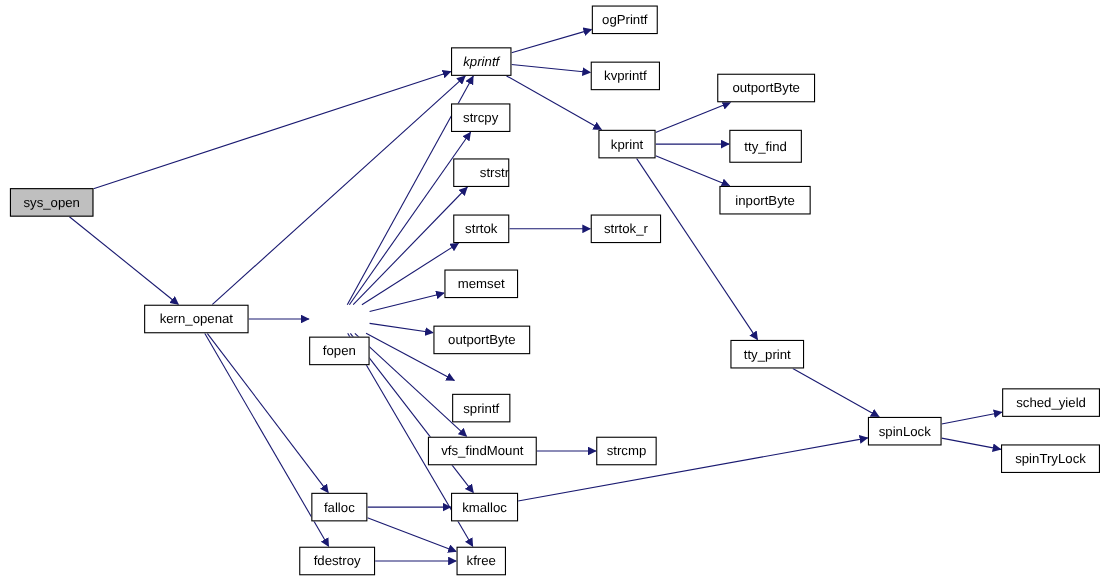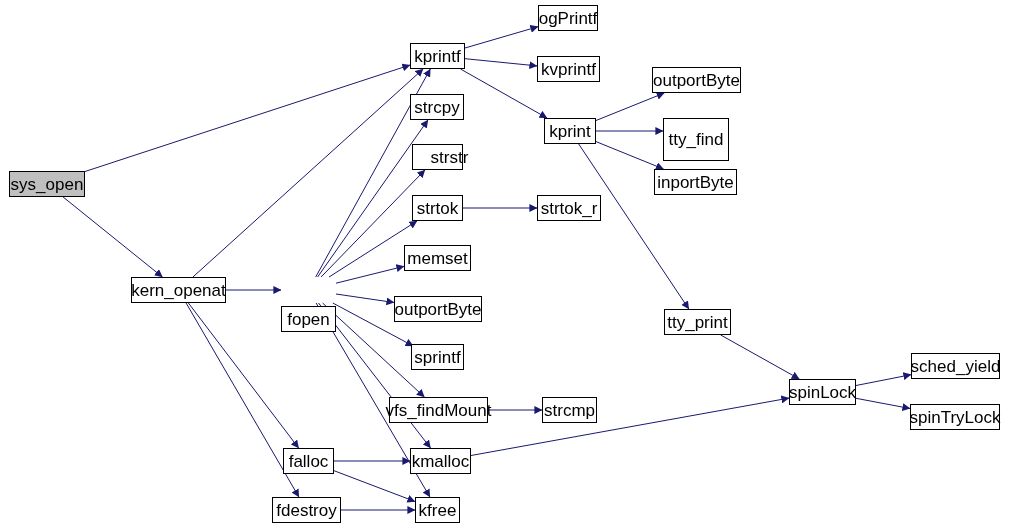--- a/index.html
+++ b/index.html
@@ -26,21 +26,21 @@
   }
   .node {
     position: absolute;
     box-sizing: border-box;
     border: 1px solid #000000;
     background: #ffffff;
     color: #000000;
     display: flex;
     align-items: center;
     justify-content: center;
-    font-size: 17px;
+    font-size: 12px;
     line-height: 1;
     white-space: nowrap;
     cursor: pointer;
   }
 </style>
 </head>
 <body>
 
 <div class="canvas">
   <svg class="edges" width="1009" height="531" viewBox="0 0 1009 531">
@@ -83,36 +83,36 @@
         <line x1="856.0" y1="385.5" x2="911.0" y2="374.7" stroke="#191970" marker-end="url(#arrow)"></line>
         <line x1="856.0" y1="398.3" x2="910.0" y2="408.5" stroke="#191970" marker-end="url(#arrow)"></line>
       </g>
   </svg>
   <div id="nodes-layer">
       <div class="node" style="left: 9px; top: 171px; width: 76px; height: 26px; background: rgb(191, 191, 191); border-color: rgb(0, 0, 0); color: rgb(0, 0, 0);">sys_open</div>
       <div class="node" style="left: 131px; top: 277px; width: 95px; height: 26px; background: rgb(255, 255, 255); border-color: rgb(0, 0, 0); color: rgb(0, 0, 0);">kern_openat</div>
       <div class="node" style="left: 281px; top: 277px; width: 55px; height: 26px; background: rgb(255, 255, 255); border-color: rgb(0, 0, 0); color: rgb(0, 0, 0); margin-top: 29px;">fopen</div>
       <div class="node" style="left: 283px; top: 448px; width: 51px; height: 26px; background: rgb(255, 255, 255); border-color: rgb(0, 0, 0); color: rgb(0, 0, 0);">falloc</div>
       <div class="node" style="left: 272px; top: 497px; width: 69px; height: 26px; background: rgb(255, 255, 255); border-color: rgb(0, 0, 0); color: rgb(0, 0, 0);">fdestroy</div>
-      <div class="node" style="left: 410px; top: 43px; width: 55px; height: 26px; background: rgb(255, 255, 255); border-color: rgb(0, 0, 0); color: rgb(0, 0, 0);">kprintf</div>
+      <div class="node" style="left: 410px; top: 43px; width: 55px; height: 26px; background: rgb(255, 255, 255); border-color: rgb(0, 0, 0); color: rgb(0, 0, 0); font-style: italic;">kprintf</div>
       <div class="node" style="left: 410px; top: 94px; width: 54px; height: 26px; background: rgb(255, 255, 255); border-color: rgb(0, 0, 0); color: rgb(0, 0, 0);">strcpy</div>
       <div class="node" style="left: 412px; top: 144px; width: 51px; height: 26px; background: rgb(255, 255, 255); border-color: rgb(0, 0, 0); color: rgb(0, 0, 0); padding-left: 24px;">strstr</div>
       <div class="node" style="left: 412px; top: 195px; width: 51px; height: 26px; background: rgb(255, 255, 255); border-color: rgb(0, 0, 0); color: rgb(0, 0, 0);">strtok</div>
       <div class="node" style="left: 404px; top: 245px; width: 67px; height: 26px; background: rgb(255, 255, 255); border-color: rgb(0, 0, 0); color: rgb(0, 0, 0);">memset</div>
       <div class="node" style="left: 394px; top: 296px; width: 88px; height: 26px; background: rgb(255, 255, 255); border-color: rgb(0, 0, 0); color: rgb(0, 0, 0);">outportByte</div>
-      <div class="node" style="left: 411px; top: 344px; width: 53px; height: 26px; background: rgb(255, 255, 255); border-color: rgb(0, 0, 0); color: rgb(0, 0, 0);">sprintf</div>
+      <div class="node" style="left: 411px; top: 358px; width: 53px; height: 26px; background: rgb(255, 255, 255); border-color: rgb(0, 0, 0); color: rgb(0, 0, 0);">sprintf</div>
       <div class="node" style="left: 389px; top: 397px; width: 99px; height: 26px; background: rgb(255, 255, 255); border-color: rgb(0, 0, 0); color: rgb(0, 0, 0);">vfs_findMount</div>
       <div class="node" style="left: 410px; top: 448px; width: 61px; height: 26px; background: rgb(255, 255, 255); border-color: rgb(0, 0, 0); color: rgb(0, 0, 0);">kmalloc</div>
       <div class="node" style="left: 415px; top: 497px; width: 45px; height: 26px; background: rgb(255, 255, 255); border-color: rgb(0, 0, 0); color: rgb(0, 0, 0);">kfree</div>
       <div class="node" style="left: 538px; top: 5px; width: 60px; height: 26px; background: rgb(255, 255, 255); border-color: rgb(0, 0, 0); color: rgb(0, 0, 0);">ogPrintf</div>
       <div class="node" style="left: 537px; top: 56px; width: 63px; height: 26px; background: rgb(255, 255, 255); border-color: rgb(0, 0, 0); color: rgb(0, 0, 0);">kvprintf</div>
       <div class="node" style="left: 544px; top: 118px; width: 52px; height: 26px; background: rgb(255, 255, 255); border-color: rgb(0, 0, 0); color: rgb(0, 0, 0);">kprint</div>
       <div class="node" style="left: 537px; top: 195px; width: 64px; height: 26px; background: rgb(255, 255, 255); border-color: rgb(0, 0, 0); color: rgb(0, 0, 0);">strtok_r</div>
       <div class="node" style="left: 542px; top: 397px; width: 55px; height: 26px; background: rgb(255, 255, 255); border-color: rgb(0, 0, 0); color: rgb(0, 0, 0);">strcmp</div>
       <div class="node" style="left: 652px; top: 67px; width: 89px; height: 26px; background: rgb(255, 255, 255); border-color: rgb(0, 0, 0); color: rgb(0, 0, 0);">outportByte</div>
-      <div class="node" style="left: 663px; top: 118px; width: 66px; height: 43px; background: rgb(255, 255, 255); border-color: rgb(0, 0, 0); color: rgb(0, 0, 0);">tty_find</div>
+      <div class="node" style="left: 663px; top: 118px; width: 66px; height: 30px; background: rgb(255, 255, 255); border-color: rgb(0, 0, 0); color: rgb(0, 0, 0);">tty_find</div>
       <div class="node" style="left: 654px; top: 169px; width: 83px; height: 26px; background: rgb(255, 255, 255); border-color: rgb(0, 0, 0); color: rgb(0, 0, 0);">inportByte</div>
       <div class="node" style="left: 664px; top: 309px; width: 67px; height: 26px; background: rgb(255, 255, 255); border-color: rgb(0, 0, 0); color: rgb(0, 0, 0);">tty_print</div>
       <div class="node" style="left: 789px; top: 379px; width: 67px; height: 26px; background: rgb(255, 255, 255); border-color: rgb(0, 0, 0); color: rgb(0, 0, 0);">spinLock</div>
       <div class="node" style="left: 911px; top: 353px; width: 89px; height: 26px; background: rgb(255, 255, 255); border-color: rgb(0, 0, 0); color: rgb(0, 0, 0);">sched_yield</div>
       <div class="node" style="left: 910px; top: 404px; width: 90px; height: 26px; background: rgb(255, 255, 255); border-color: rgb(0, 0, 0); color: rgb(0, 0, 0);">spinTryLock</div>
     </div>
 </div>
 
 </body></html>

